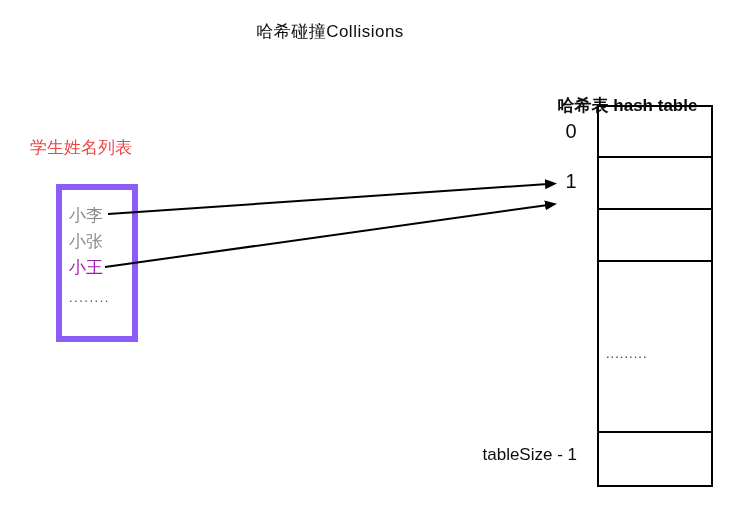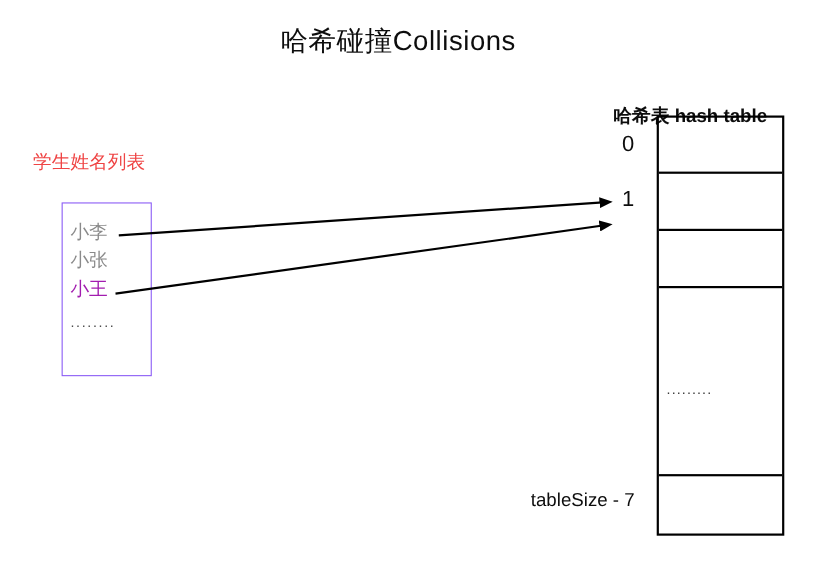--- a/index.html
+++ b/index.html
@@ -14,24 +14,23 @@
     height: 512px;
     background: #ffffff;
     overflow: hidden;
   }
   .title {
     position: absolute;
     left: 0;
     top: 20px;
     width: 660px;
     text-align: center;
-    font-size: 25px;
+    font-size: 17px;
     color: #0d0d0d;
     letter-spacing: 0.5px;
-    padding-left: 32px;
   }
   .hash-table-label {
     position: absolute;
     left: 530px;
     top: 46px;
     width: 195px;
     text-align: center;
     font-size: 17px;
     font-weight: bold;
     color: #0d0d0d;
@@ -44,21 +43,21 @@
     font-size: 17px;
     color: #ef4444;
     text-align: center;
   }
   .student-box {
     position: absolute;
     left: 56px;
     top: 184px;
     width: 82px;
     height: 158px;
-    border: 1px solid #8b5cf6;
+    border: 6px solid #8b5cf6;
     box-sizing: border-box;
     padding: 13px 0 0 7px;
   }
   .student-name {
     display: block;
     font-size: 17px;
     line-height: 26px;
     color: #8a8a8a;
     white-space: nowrap;
   }
@@ -150,21 +149,21 @@
     <div class="ht-cell c3">
       <span class="ht-ellipsis">.........</span>
     </div>
     <div class="ht-cell c4"></div>
   </div>
 
   <div class="slot-label slot-0">0</div>
 
   <div class="slot-label slot-1">1</div>
 
-  <div class="slot-last">tableSize - 7</div>
+  <div class="slot-last">tableSize - 1</div>
 
   <svg class="arrow-layer" viewBox="0 0 754 512" xmlns="http://www.w3.org/2000/svg">
     <defs>
       <marker id="arrowhead" markerUnits="userSpaceOnUse" markerWidth="12" markerHeight="10" viewBox="0 0 12 10" refX="3" refY="5" orient="auto">
         <path d="M0,0 L12,5 L0,10 z" fill="#000000"></path>
       </marker>
     </defs>
     <line x1="108" y1="214" x2="548" y2="184" stroke="#000000" stroke-width="2" marker-end="url(#arrowhead)"></line>
     <line x1="105" y1="267" x2="548" y2="205" stroke="#000000" stroke-width="2" marker-end="url(#arrowhead)"></line>
   </svg>

